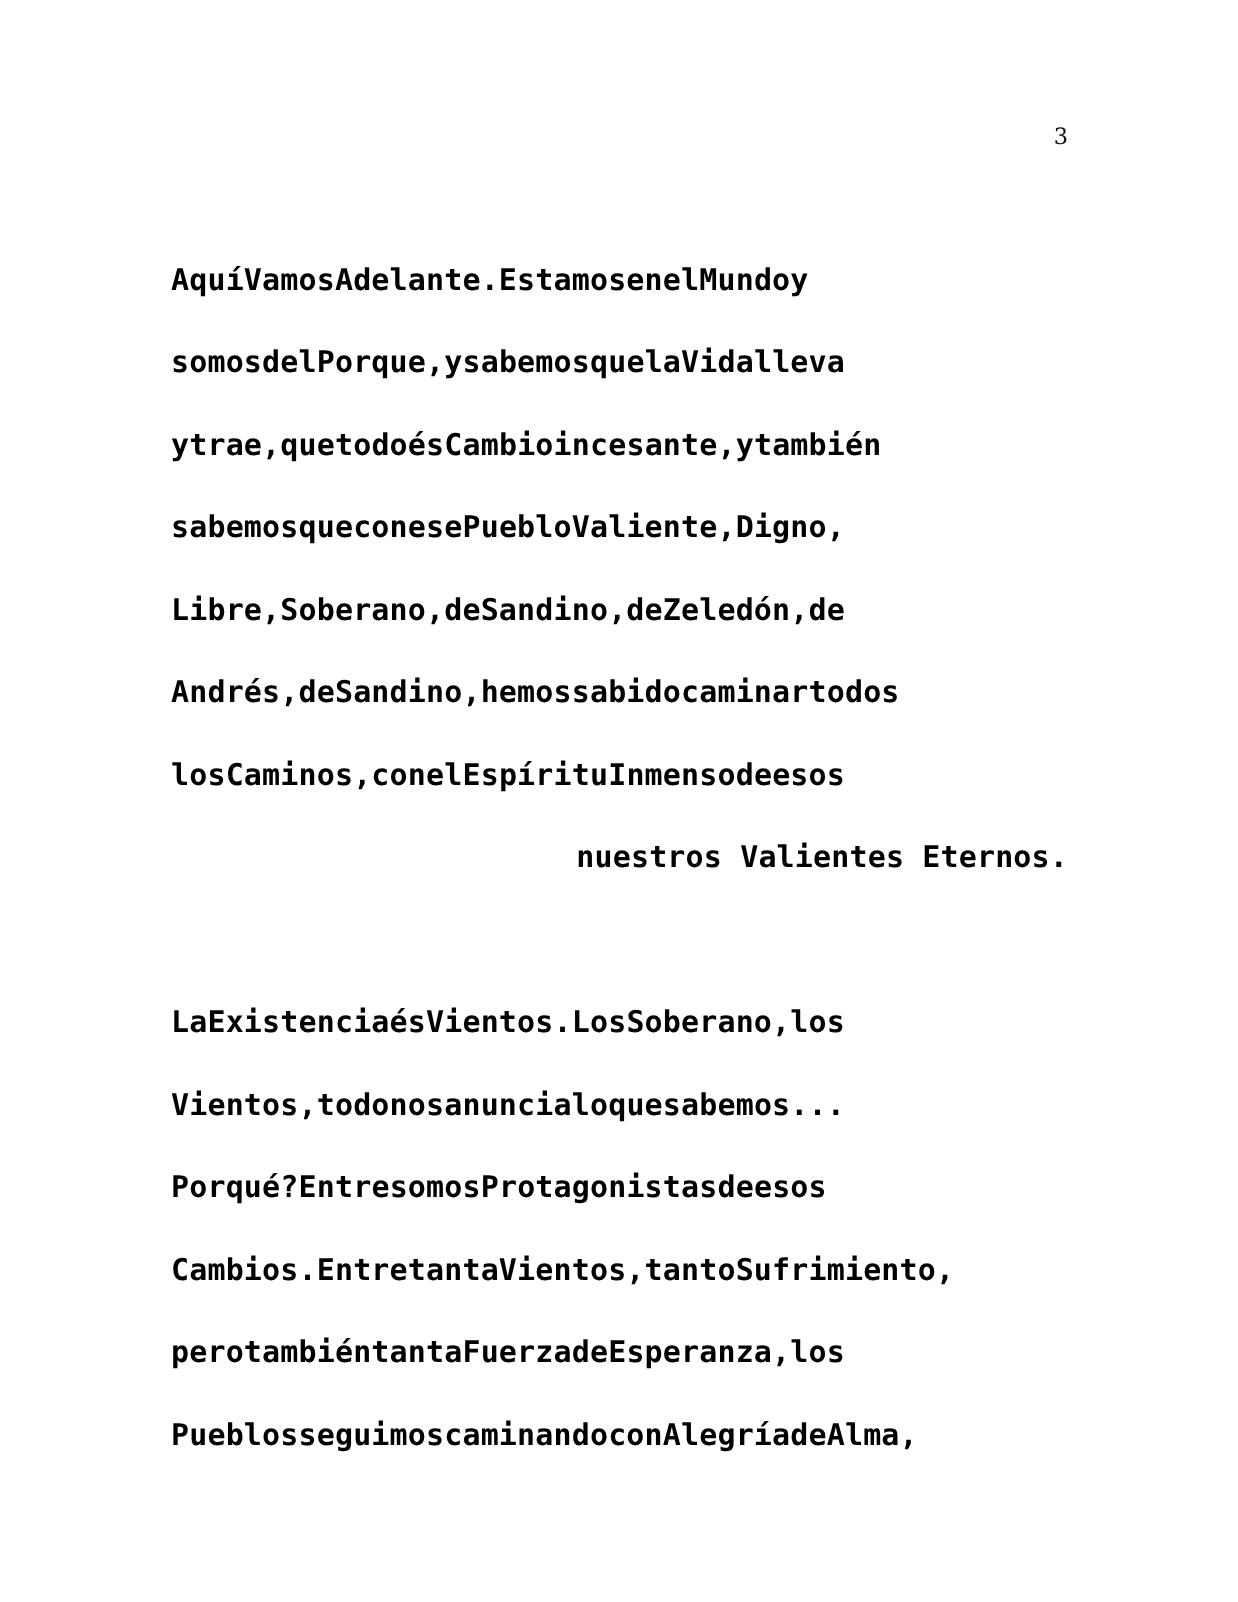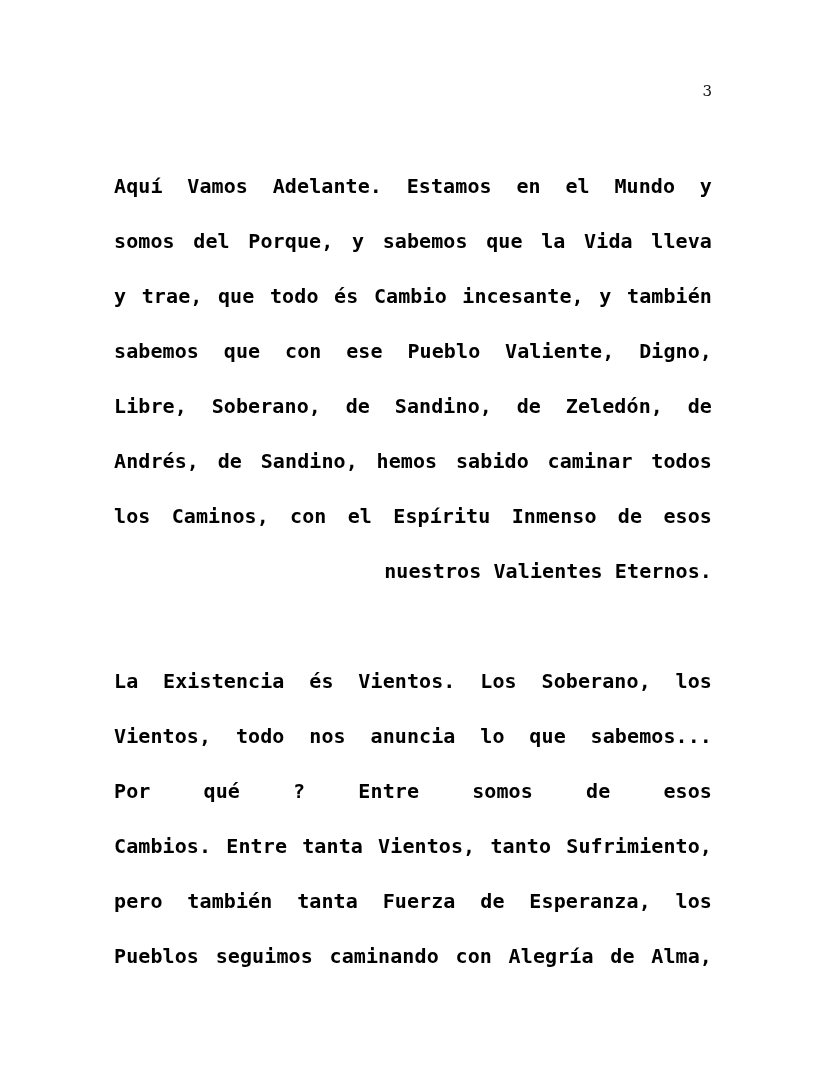--- a/index.html
+++ b/index.html
@@ -61,21 +61,20 @@
     height: 55px;
     align-items: center;
     font-size: 20px;
     font-weight: bold;
     letter-spacing: 0.1px;
     white-space: pre;
   }
 
   
   .line.justify {
-    justify-content: space-between;
   }
 
   
   .line.flush {
     justify-content: flex-end;
   }
 
   .w {
     display: inline-block;
   }
@@ -94,20 +93,20 @@
         <div class="line justify"><span class="w">y</span><span class="w">trae,</span><span class="w">que</span><span class="w">todo</span><span class="w">és</span><span class="w">Cambio</span><span class="w">incesante,</span><span class="w">y</span><span class="w">también</span></div>
         <div class="line justify"><span class="w">sabemos</span><span class="w">que</span><span class="w">con</span><span class="w">ese</span><span class="w">Pueblo</span><span class="w">Valiente,</span><span class="w">Digno,</span></div>
         <div class="line justify"><span class="w">Libre,</span><span class="w">Soberano,</span><span class="w">de</span><span class="w">Sandino,</span><span class="w">de</span><span class="w">Zeledón,</span><span class="w">de</span></div>
         <div class="line justify"><span class="w">Andrés,</span><span class="w">de</span><span class="w">Sandino,</span><span class="w">hemos</span><span class="w">sabido</span><span class="w">caminar</span><span class="w">todos</span></div>
         <div class="line justify"><span class="w">los</span><span class="w">Caminos,</span><span class="w">con</span><span class="w">el</span><span class="w">Espíritu</span><span class="w">Inmenso</span><span class="w">de</span><span class="w">esos</span></div>
         <div class="line flush"><span class="w">nuestros Valientes Eternos.</span></div>
       </div>
       <div class="paragraph">
         <div class="line justify"><span class="w">La</span><span class="w">Existencia</span><span class="w">és</span><span class="w">Vientos.</span><span class="w">Los</span><span class="w">Soberano,</span><span class="w">los</span></div>
         <div class="line justify"><span class="w">Vientos,</span><span class="w">todo</span><span class="w">nos</span><span class="w">anuncia</span><span class="w">lo</span><span class="w">que</span><span class="w">sabemos...</span></div>
-        <div class="line justify"><span class="w">Por</span><span class="w">qué</span><span class="w">?</span><span class="w">Entre</span><span class="w">somos</span><span class="w">de</span><span class="w">esos</span></div>
+        <div class="line justify"><span class="w">Por</span><span class="w">qué</span><span class="w">?</span><span class="w">Entre</span><span class="w">somos</span><span class="w">Protagonistas</span><span class="w">de</span><span class="w">esos</span></div>
         <div class="line justify"><span class="w">Cambios.</span><span class="w">Entre</span><span class="w">tanta</span><span class="w">Vientos,</span><span class="w">tanto</span><span class="w">Sufrimiento,</span></div>
         <div class="line justify"><span class="w">pero</span><span class="w">también</span><span class="w">tanta</span><span class="w">Fuerza</span><span class="w">de</span><span class="w">Esperanza,</span><span class="w">los</span></div>
         <div class="line justify"><span class="w">Pueblos</span><span class="w">seguimos</span><span class="w">caminando</span><span class="w">con</span><span class="w">Alegría</span><span class="w">de</span><span class="w">Alma,</span></div>
       </div>
     </div>
 
 </div>
 
 </body></html>

